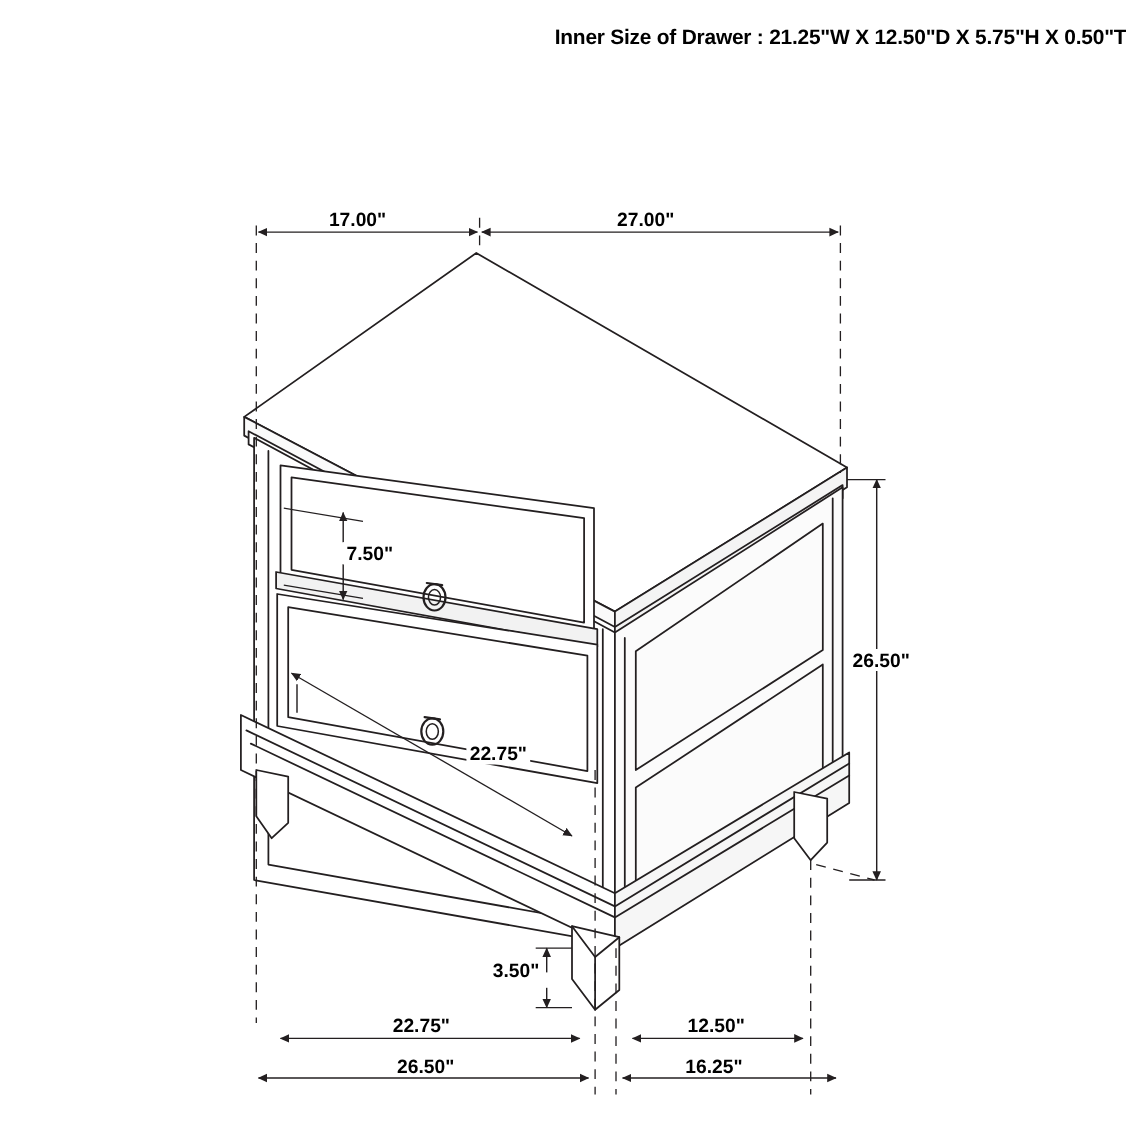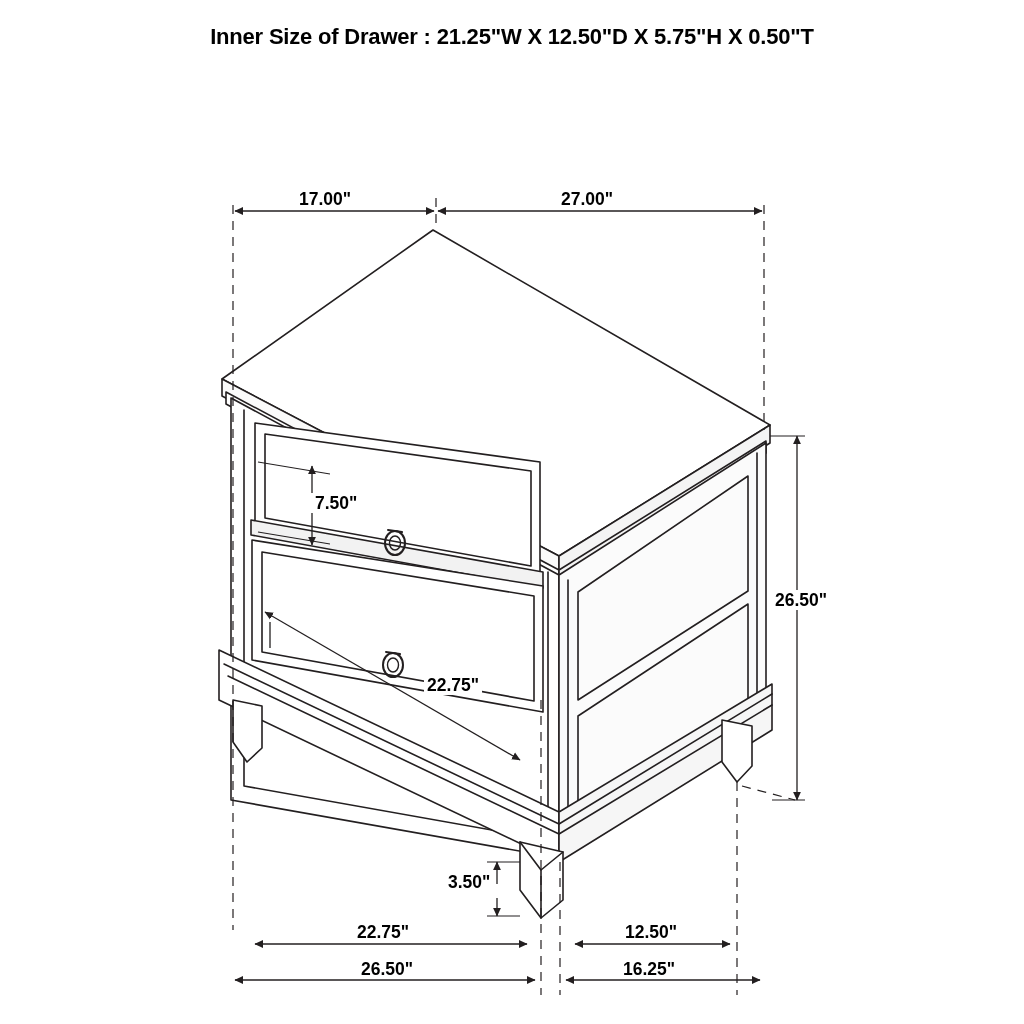--- a/index.html
+++ b/index.html
@@ -18,22 +18,22 @@
   #stage {
     position: relative;
     width: 1024px;
     height: 1024px;
   }
   #title {
     position: absolute;
     top: 24px;
     left: 0;
     width: 1024px;
-    text-align: center;
-    font-size: 22px;
+    text-align: right;
+    font-size: 19px;
     font-weight: bold;
     letter-spacing: -0.2px;
     color: #000;
   }
   svg.diagram {
     position: absolute;
     top: 0;
     left: 0;
     width: 1024px;
     height: 1024px;

